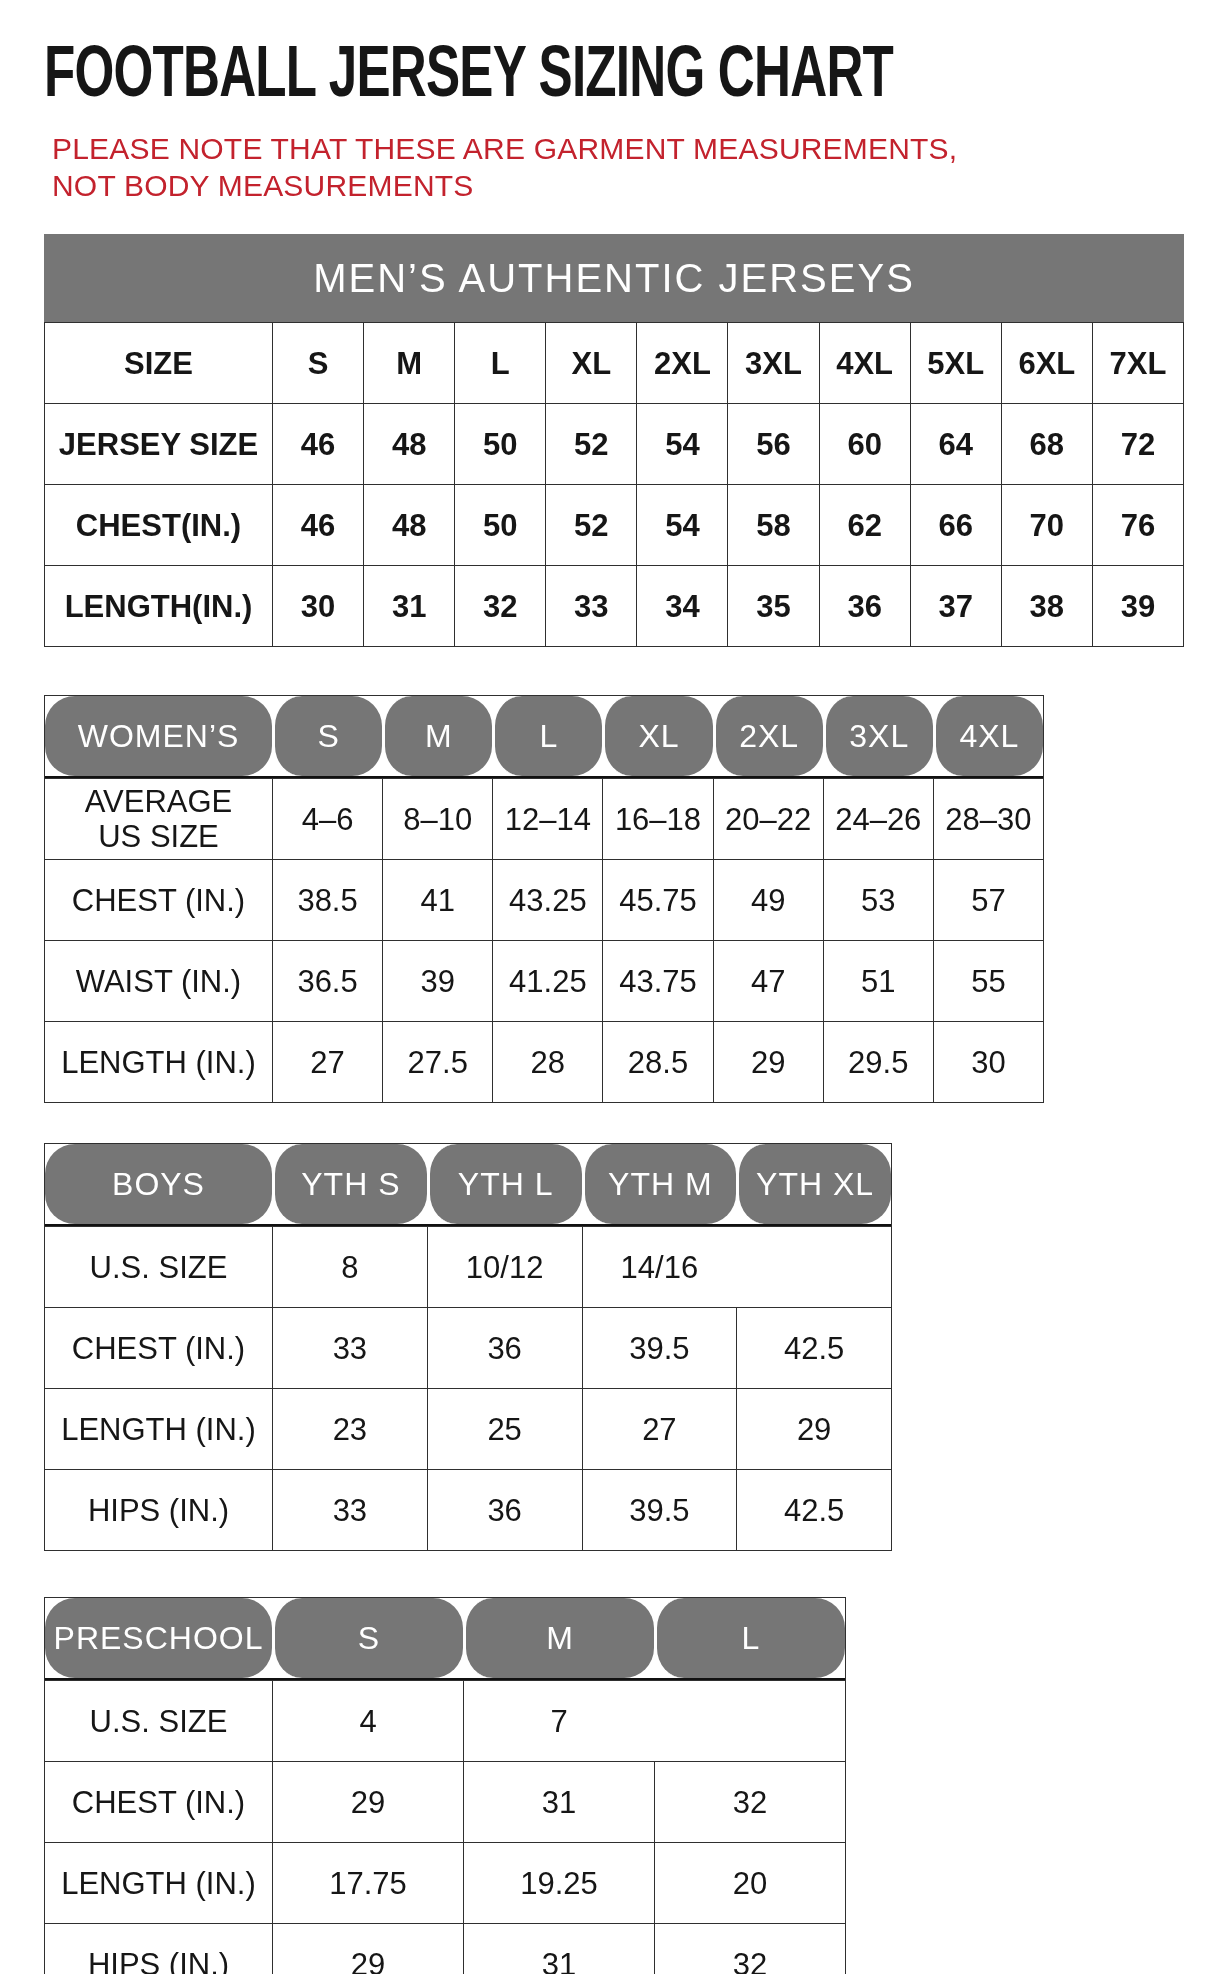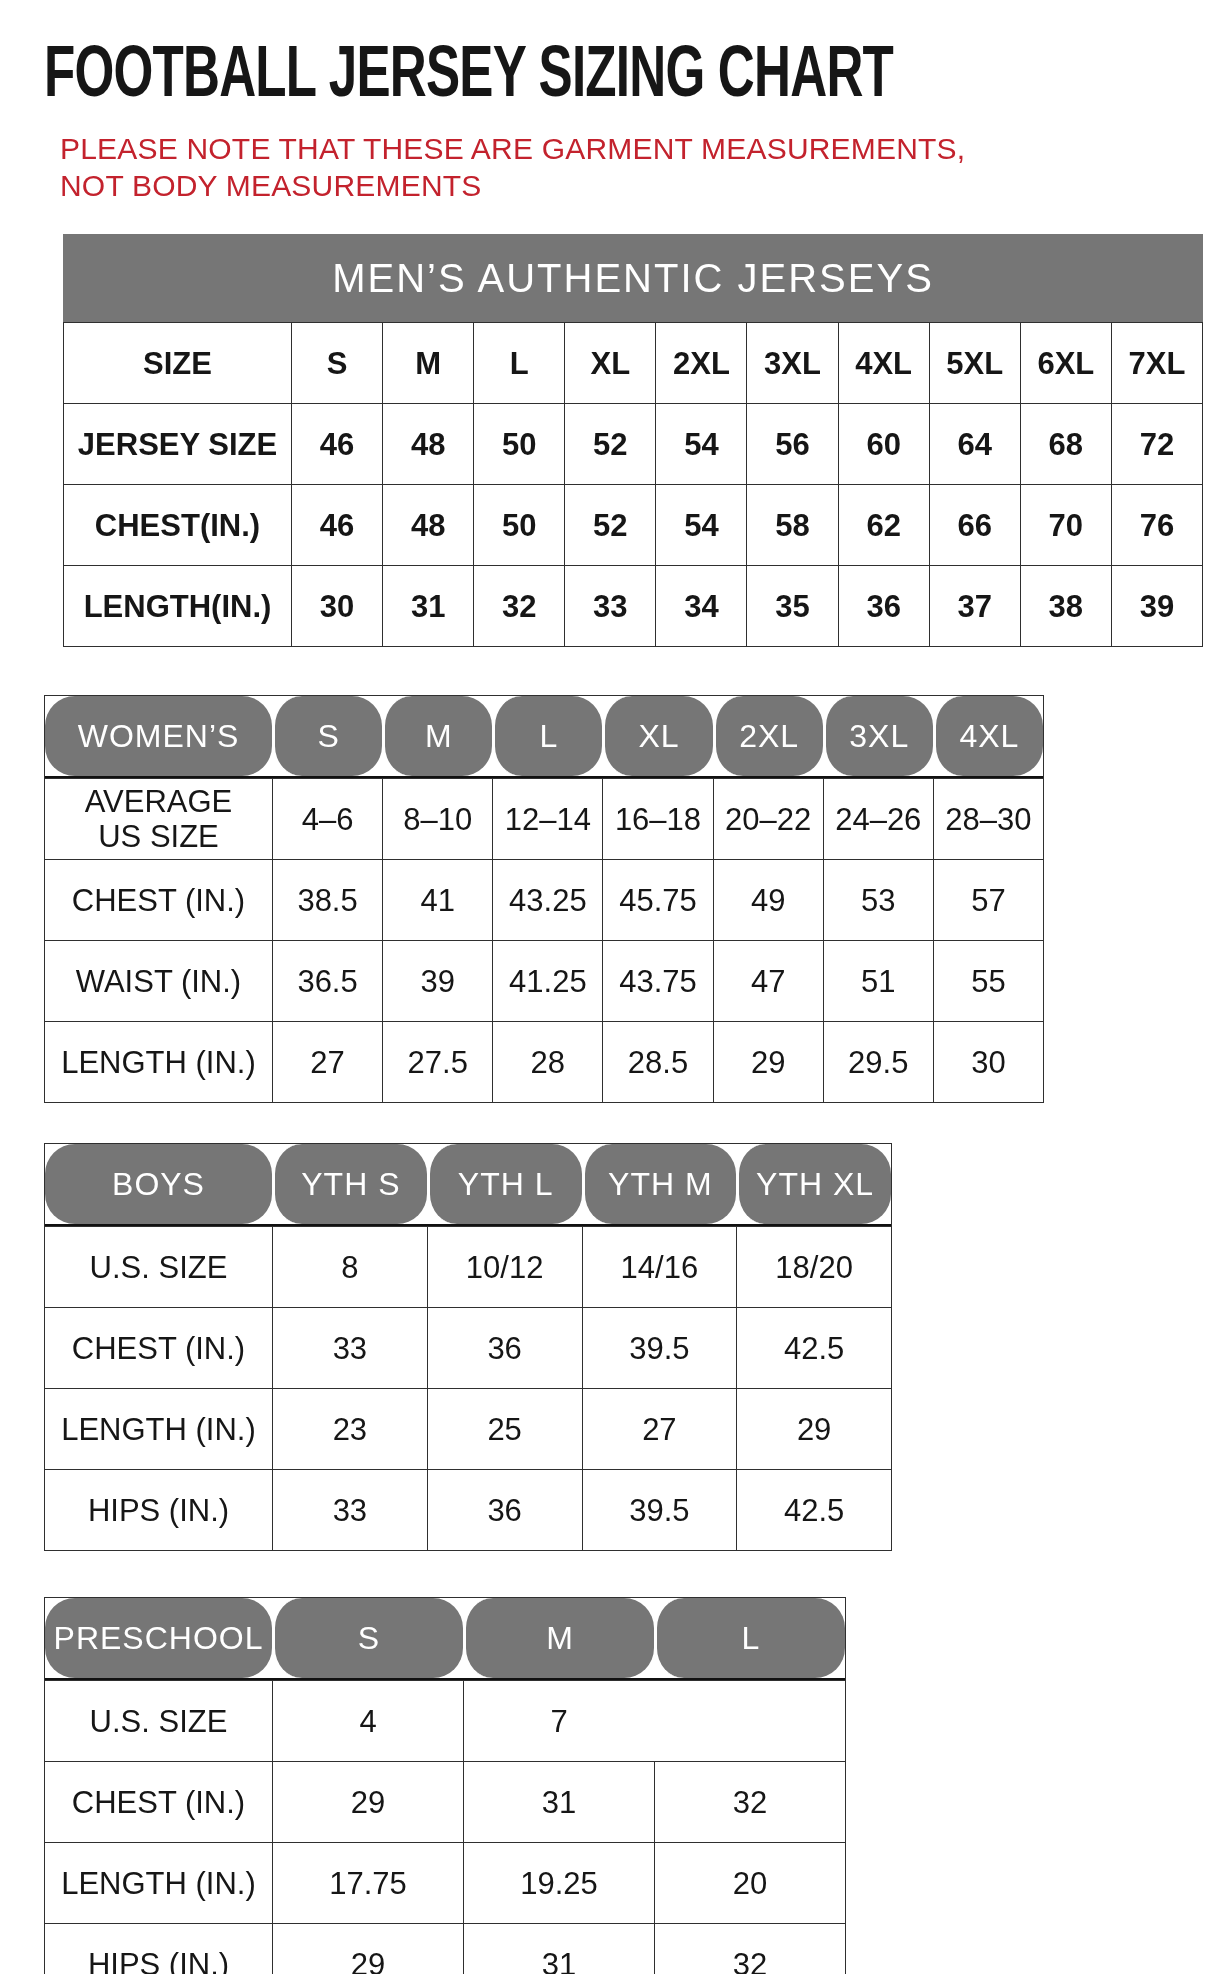--- a/index.html
+++ b/index.html
@@ -9,24 +9,24 @@
     font-family:"Liberation Sans", sans-serif; color:#161616;
     --accent-red:#c3222d; --header-gray:#767676; --border-col:#2f2f2f;
   }
   .title {
     margin:8px 0 30px 0; font-size:64px; line-height:1.05; font-weight:bold;
     letter-spacing:-1px; white-space:nowrap;
     transform:scaleX(0.80) scaleY(1.12); transform-origin:left top;
   }
   .note {
     color:var(--accent-red); font-size:30px; line-height:1.22;
-    max-width:910px; margin:0 0 30px 16px; letter-spacing:0.2px;
+    max-width:910px; margin:0 0 30px 8px; letter-spacing:0.2px;
   }
   .tbl { background:#fff; }
-  .tbl.mens { width:1140px; margin-bottom:48px;margin-left:19px; }
+  .tbl.mens { width:1140px; margin-bottom:48px; }
   .tbl.womens { width:1000px; margin-bottom:40px; }
   .tbl.boys { width:848px; margin-bottom:46px; }
   .tbl.preschool { width:802px; margin-bottom:28px; }
 
   .banner {
     height:88px; background:var(--header-gray); color:#fff;
     display:flex; align-items:center; justify-content:center;
     font-size:40px; letter-spacing:2px;
   }
   .tbl-body { border:1px solid var(--border-col); }
@@ -177,21 +177,20 @@
           <div>YTH S</div>
           <div>YTH L</div>
           <div>YTH M</div>
           <div>YTH XL</div>
         </div>
         <div class="tr">
           <div>U.S. SIZE</div>
           <div>8</div>
           <div>10/12</div>
           <div>14/16</div>
-          <div>18/20</div>
         </div>
         <div class="tr">
           <div>CHEST (IN.)</div>
           <div>33</div>
           <div>36</div>
           <div>39.5</div>
           <div>42.5</div>
         </div>
         <div class="tr">
           <div>LENGTH (IN.)</div>

